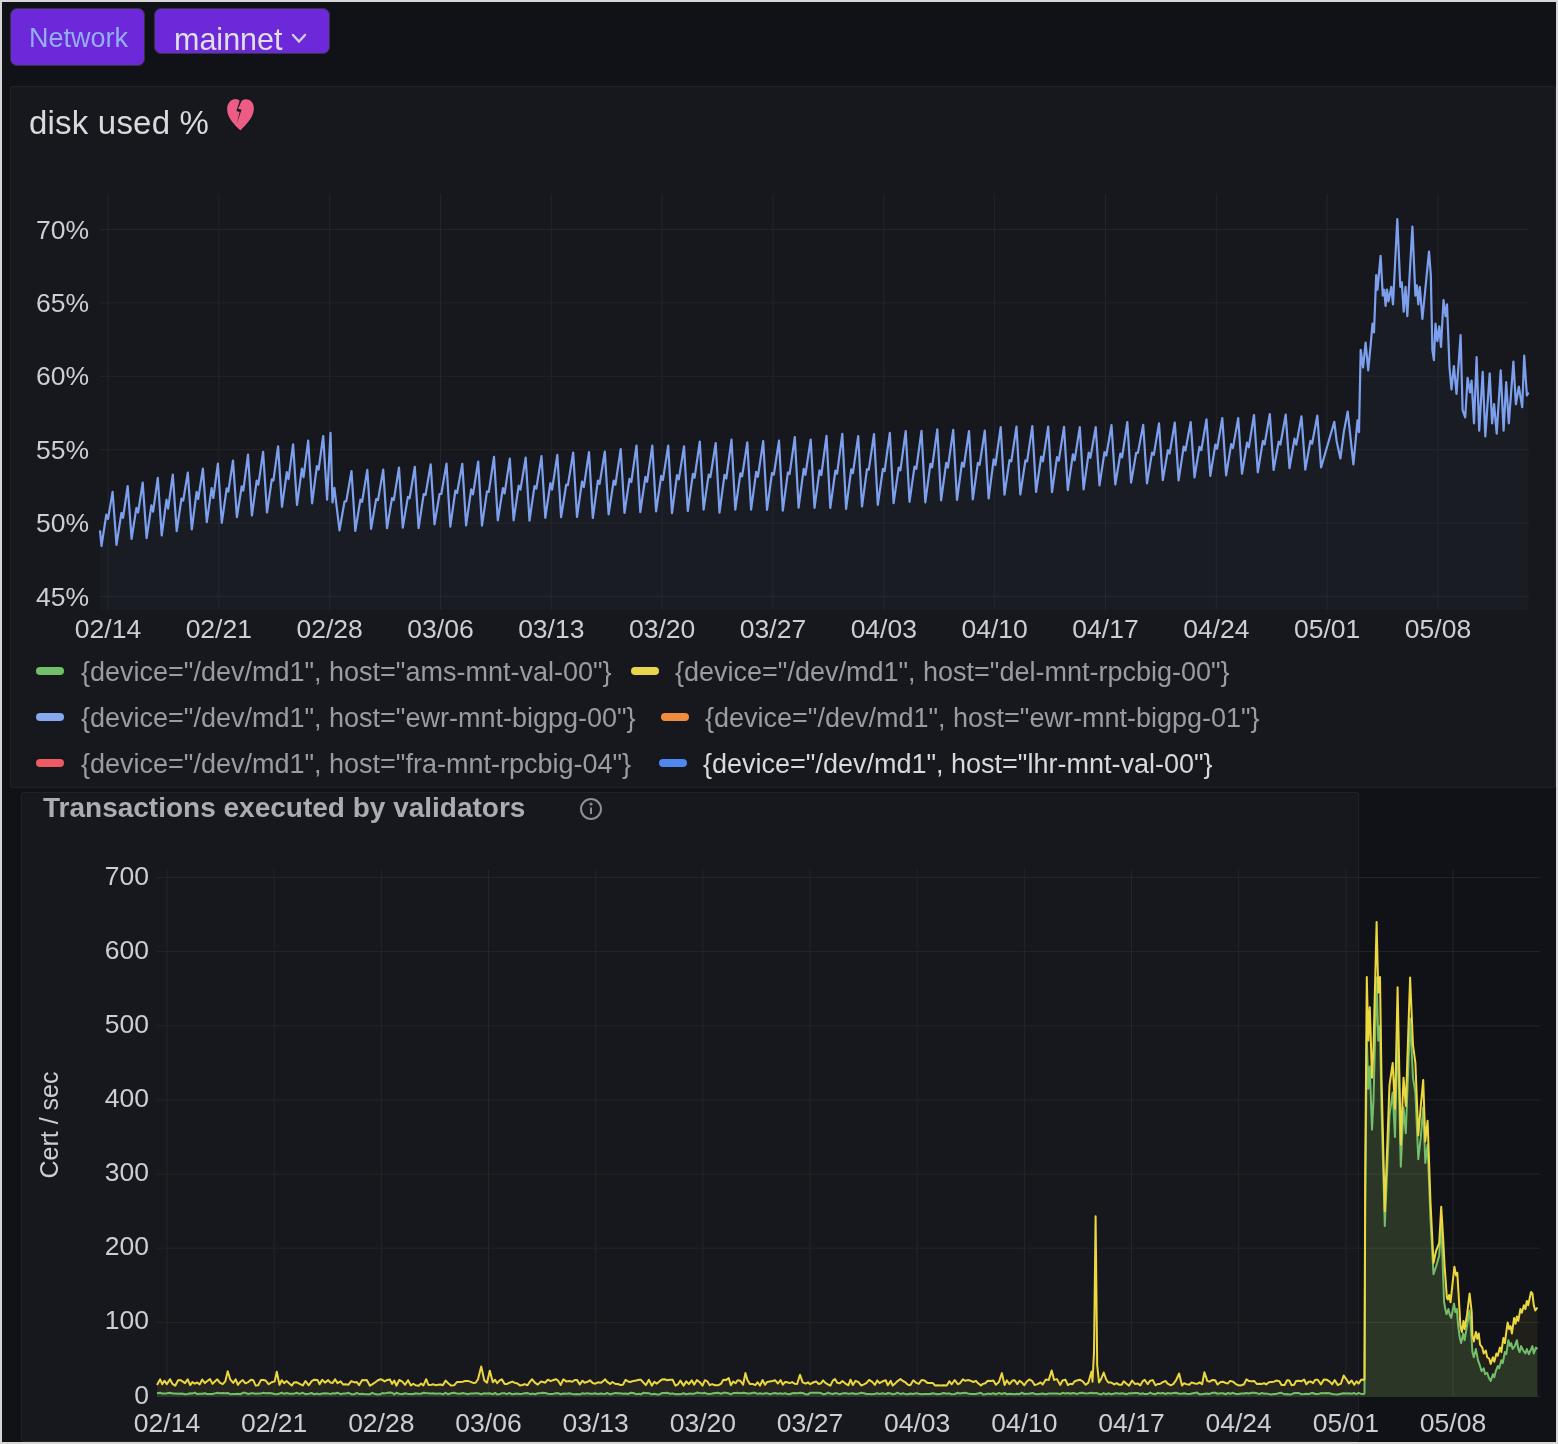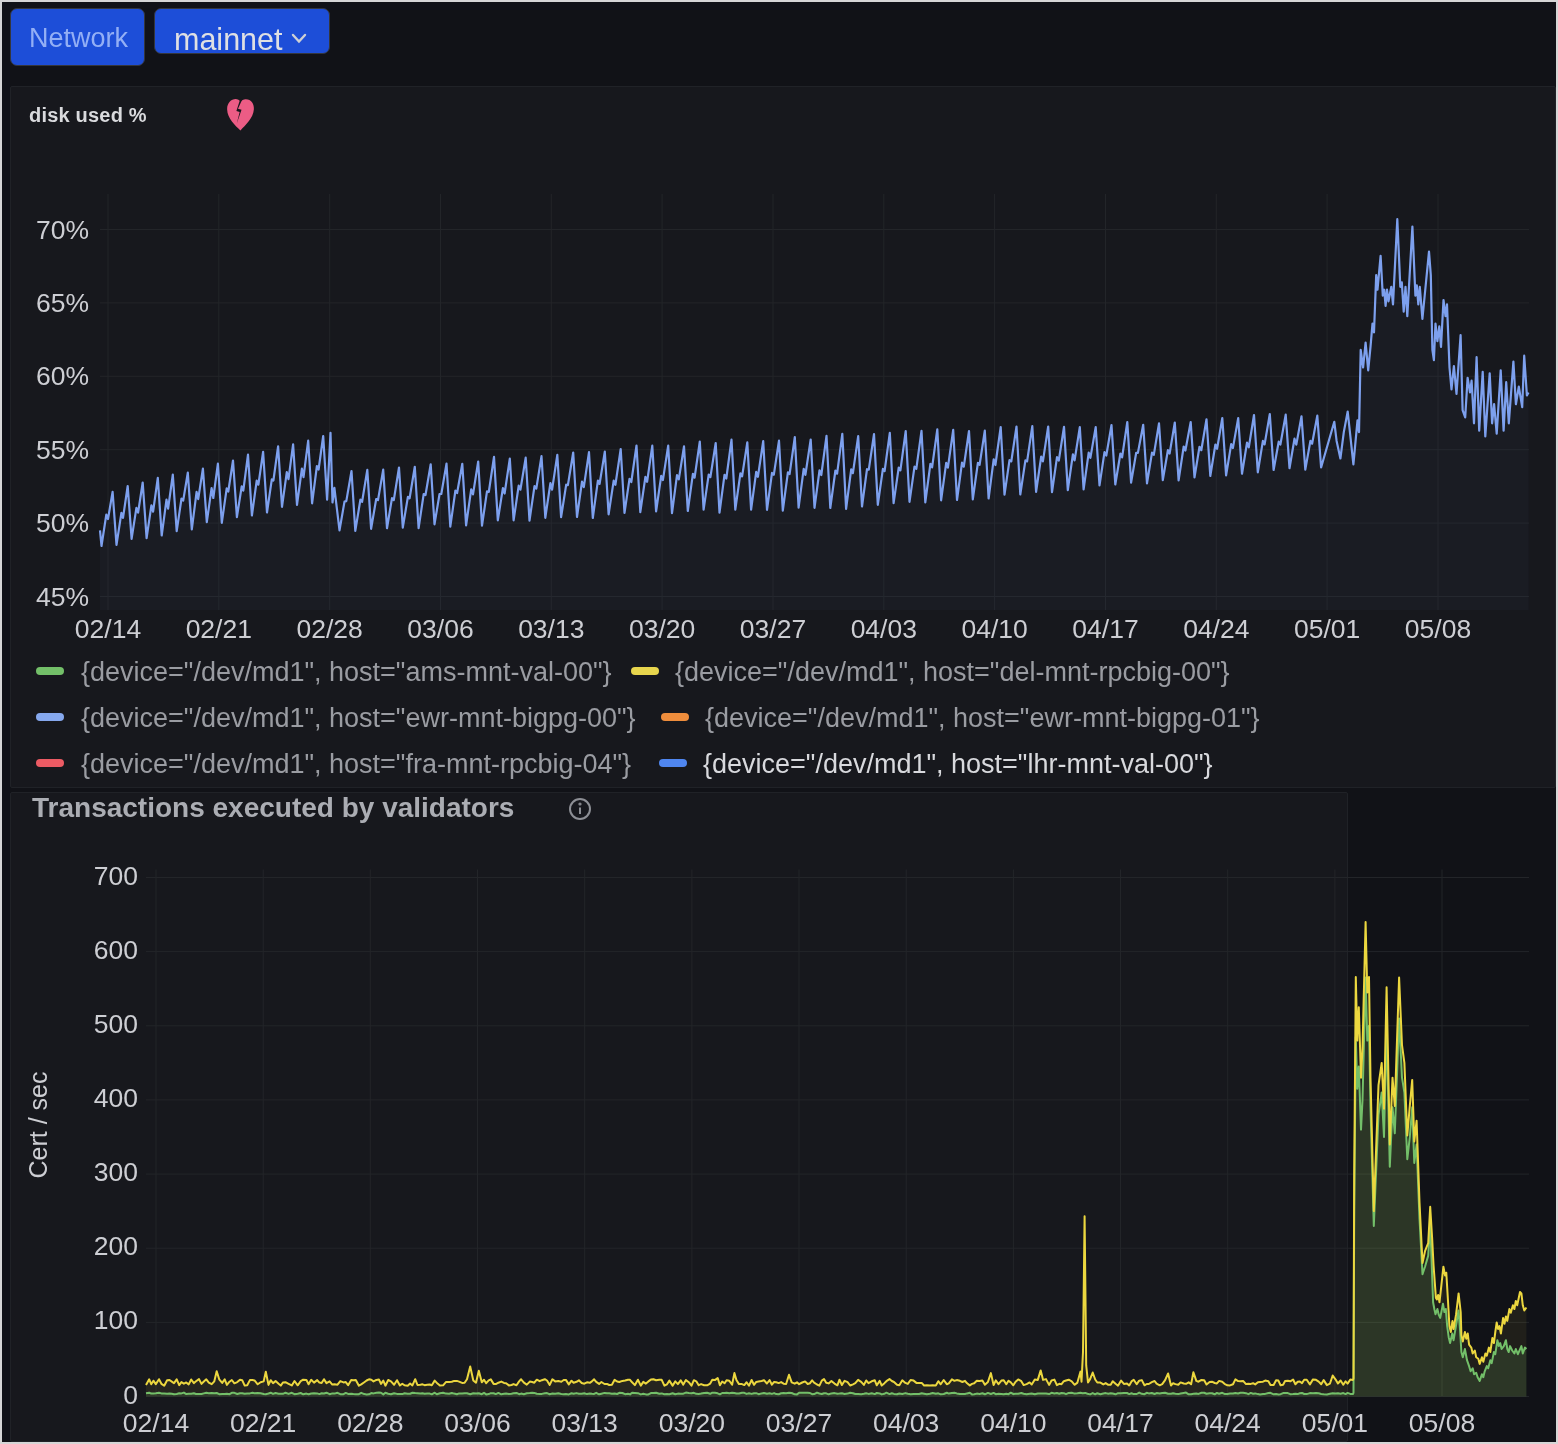--- a/index.html
+++ b/index.html
@@ -1,35 +1,35 @@
 <!DOCTYPE html>
 <html><head>
 <meta charset="utf-8">
 <style>
 * { margin:0; padding:0; box-sizing:border-box; }
 html,body { width:1558px; height:1444px; background:#111217; font-family:"Liberation Sans",sans-serif; overflow:hidden; }
 .frame { position:absolute; left:0; top:0; width:1558px; height:1444px; border:2px solid #d6d6d6; }
 .panel { position:absolute; background:#17181d; border:1px solid #202227; border-radius:2px; }
-.varbox { position:absolute; border:1px solid #34363d; border-radius:7px; background:#1d4ed8; }
+.varbox { position:absolute; border:1px solid #34363d; border-radius:7px; background:#6d28d9; }
 </style>
 </head>
 <body>
 <div class="frame"></div>
 <div class="varbox" style="left:10px;top:8px;width:135px;height:58px">
   <span style="position:absolute;left:18px;top:14px;font-size:27px;color:#93aff5">Network</span>
 </div>
 <div class="varbox" style="left:154px;top:8px;width:176px;height:46px">
   <span style="position:absolute;left:19px;top:13px;font-size:30.5px;color:#dfe0e3">mainnet</span>
   <svg style="position:absolute;left:136px;top:24px" width="16" height="11" viewBox="0 0 16 11" fill="none" stroke="#ced0d4" stroke-width="2.4" stroke-linecap="round">
       <path d="M2 2 L8 8.5 L14 2"></path>
     </svg>
 </div>
 
 <div class="panel" style="left:10px;top:86px;width:1546px;height:702px">
-  <span style="position:absolute;left:18px;top:17px;font-size:20px;font-weight:700;color:#d9dadd;letter-spacing:0.2px">disk used %</span>
+  <span style="position:absolute;left:18px;top:17px;font-size:33px;font-weight:400;color:#d9dadd;letter-spacing:0.2px">disk used %</span>
   <svg style="position:absolute;left:215px;top:10px" width="29" height="35" viewBox="0 0 28 34">
 <path fill="#ec5c85" d="M14,32.5 C9,27.5 1.2,21 1,11.8 C1,5.6 5.4,1.6 10.2,2.1 C12.2,2.3 13.4,3.4 14.2,4.6 C15.2,3.2 17,2 19.2,2.1 C24.4,2.2 27.4,6.4 27,12 C26.4,20.8 18.6,27.6 14,32.5 Z"></path>
 <path fill="#17181d" d="M16.2,1.2 L11.6,11.4 L15.0,12.4 L10.4,25.8 L13.2,14.6 L10.0,13.6 L13.7,2.2 Z"></path>
 </svg>
   <svg width="1546" height="702" viewBox="0 0 1546 702" style="position:absolute;left:0;top:0">
 <line x1="89.0" y1="509.5" x2="1518.0" y2="509.5" stroke="#232529" stroke-width="1"></line>
 <text x="78" y="518.5" text-anchor="end" font-size="26.5" fill="#cdced3">45%</text>
 <line x1="89.0" y1="436.1" x2="1518.0" y2="436.1" stroke="#232529" stroke-width="1"></line>
 <text x="78" y="445.1" text-anchor="end" font-size="26.5" fill="#cdced3">50%</text>
 <line x1="89.0" y1="362.7" x2="1518.0" y2="362.7" stroke="#232529" stroke-width="1"></line>
@@ -82,21 +82,21 @@
       <span style="position:absolute;left:694px;top:-16px;font-size:27px;color:#9a9ca2;white-space:nowrap">{device="/dev/md1", host="ewr-mnt-bigpg-01"}</span>
     </div>
 <div style="position:absolute;left:0;top:678px;width:100%;height:0">
       <div style="position:absolute;left:25px;top:-6px;width:28px;height:8px;border-radius:4px;background:#ec5b64"></div>
       <span style="position:absolute;left:70px;top:-16px;font-size:27px;color:#9a9ca2;white-space:nowrap">{device="/dev/md1", host="fra-mnt-rpcbig-04"}</span>
       <div style="position:absolute;left:648px;top:-6px;width:28px;height:8px;border-radius:4px;background:#4f86f0"></div>
       <span style="position:absolute;left:692px;top:-16px;font-size:27px;color:#d8d9dd;white-space:nowrap">{device="/dev/md1", host="lhr-mnt-val-00"}</span>
     </div>
 </div>
 
-<div class="panel" style="left:10px;top:792px;width:1338px;height:650px">
+<div class="panel" style="left:21px;top:792px;width:1338px;height:650px">
   <span style="position:absolute;left:21px;top:-1px;font-size:28px;font-weight:700;color:#abadb3">Transactions executed by validators</span>
   <svg style="position:absolute;left:557px;top:4px" width="24" height="24" viewBox="0 0 24 24" fill="none" stroke="#8d8f95" stroke-width="2">
 <circle cx="12" cy="12" r="10"></circle>
 <line x1="12" y1="10.5" x2="12" y2="17"></line>
 <circle cx="12" cy="7" r="0.6" fill="#8d8f95"></circle>
 </svg>
   <svg width="1546" height="650" viewBox="0 0 1546 650" style="position:absolute;left:0;top:0">
 <line x1="135.0" y1="603.5" x2="1518.0" y2="603.5" stroke="#232529" stroke-width="1"></line>
 <text x="127" y="610.5" text-anchor="end" font-size="26.5" fill="#cdced3">0</text>
 <line x1="135.0" y1="529.4" x2="1518.0" y2="529.4" stroke="#232529" stroke-width="1"></line>

